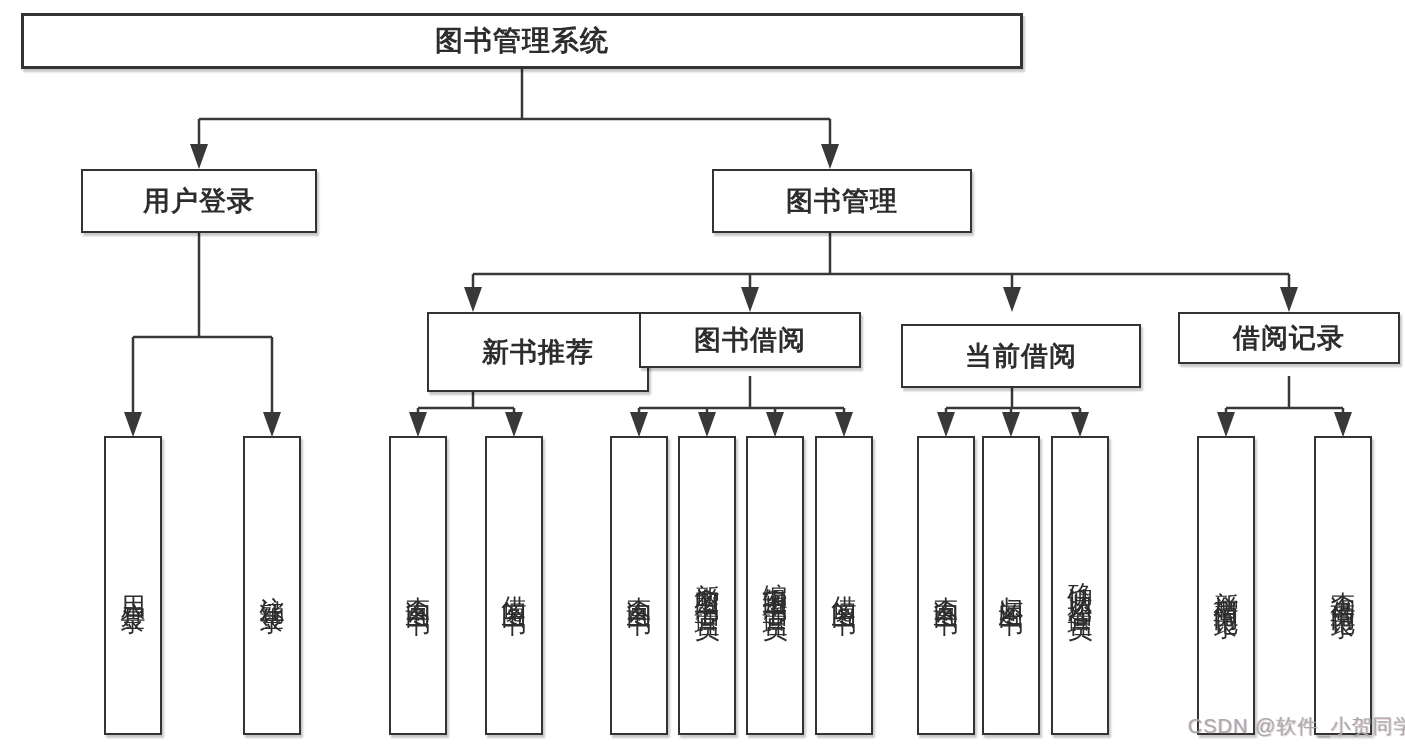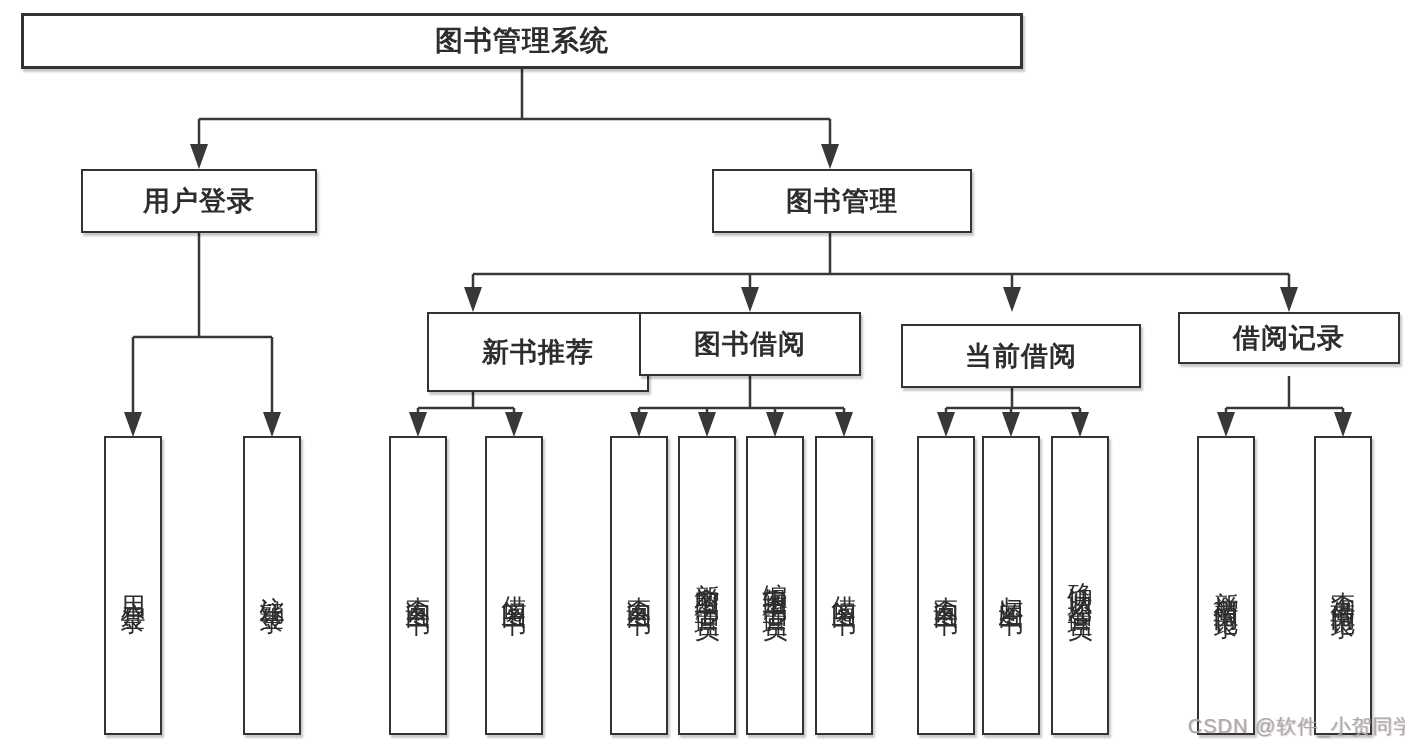--- a/index.html
+++ b/index.html
@@ -103,21 +103,21 @@
       <path d="M1343 437 l-9 -25 h18 z"></path>
     </g>
   </svg>
 
   <div class="node h-node root-node">图书管理系统</div>
 
   <div class="node h-node" style="left:81px; top:169px; width:236px; height:64px;">用户登录</div>
   <div class="node h-node" style="left:712px; top:169px; width:260px; height:64px;">图书管理</div>
 
   <div class="node h-node" style="left:380px; top:312px; width:222px; height:80px;margin-left:47px;">新书推荐</div>
-  <div class="node h-node" style="left:639px; top:312px; width:222px; height:64px;">图书借阅</div>
+  <div class="node h-node" style="left:639px; top:312px; width:222px; height:56px;">图书借阅</div>
   <div class="node h-node" style="left:901px; top:324px; width:240px; height:64px;">当前借阅</div>
   <div class="node h-node" style="left:1178px; top:312px; width:222px; height:52px;">借阅记录</div>
 
   <div class="node v-node" style="left:104px;">用户登录</div>
   <div class="node v-node" style="left:243px;">注销登录</div>
 
   <div class="node v-node" style="left:389px;">查询图书</div>
   <div class="node v-node" style="left:485px;">借阅图书</div>
 
   <div class="node v-node" style="left:610px;">查询图书</div>

